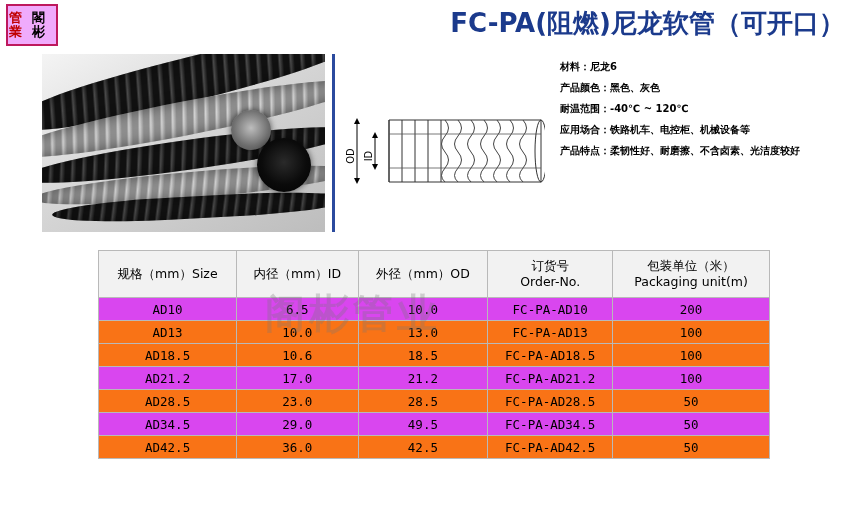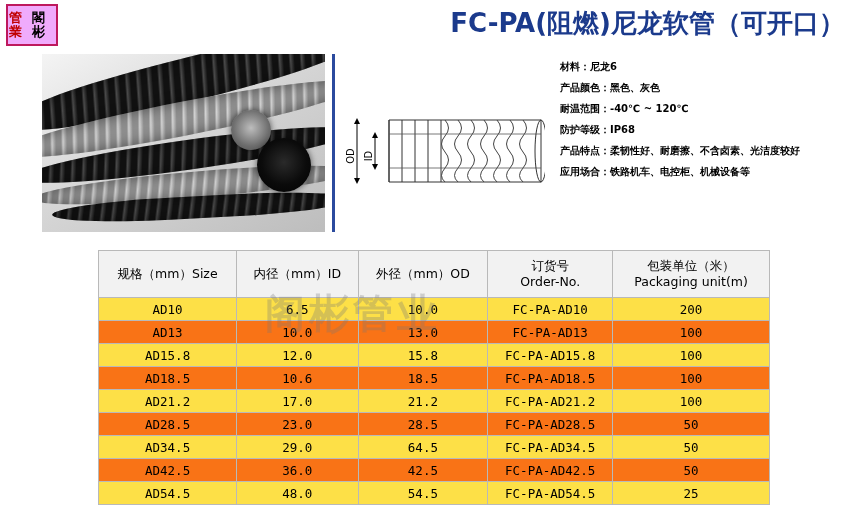--- a/index.html
+++ b/index.html
@@ -162,21 +162,21 @@
     font-weight: normal;
     font-family: "DejaVu Sans", sans-serif;
     font-size: 12.5px;
     line-height: 16px;
   }
   tbody td {
     height: 22px;
     background: #f97316;
   }
   tbody tr.alt td {
-    background: #fde047;
+    background: #d946ef;
   }
 
   
   .watermark {
     position: absolute;
     left: 265px;
     top: 286px;
     font-family: Liberation Sans, sans-serif;
     font-size: 40px;
     font-weight: bold;
@@ -243,23 +243,22 @@
       <path d="M44,28 L196,28" stroke="#555" stroke-width="0.8" fill="none"></path>
       <path d="M44,62 L196,62" stroke="#555" stroke-width="0.8" fill="none"></path>
       <ellipse cx="196" cy="45" rx="6" ry="31" fill="none" stroke="#333" stroke-width="1"></ellipse>
     </svg>
   </div>
 
   <div class="specs">
     <div class="spec-row">材料：尼龙6</div>
     <div class="spec-row">产品颜色：黑色、灰色</div>
     <div class="spec-row">耐温范围：-40℃ ~ 120℃</div>
-    <div class="spec-row">防护等级：IP68</div>
+    <div class="spec-row">应用场合：铁路机车、电控柜、机械设备等</div>
     <div class="spec-row">产品特点：柔韧性好、耐磨擦、不含卤素、光洁度较好</div>
-    <div class="spec-row">应用场合：铁路机车、电控柜、机械设备等</div>
   </div>
 </div>
 
 <div class="table-wrap">
   <table>
     <thead>
       <tr>
         <th>
           <div>规格（mm）Size</div>
         </th>
@@ -287,27 +286,20 @@
         <td>FC-PA-AD10</td>
         <td>200</td>
       </tr>
       <tr>
         <td>AD13</td>
         <td>10.0</td>
         <td>13.0</td>
         <td>FC-PA-AD13</td>
         <td>100</td>
       </tr>
-      <tr class="alt">
-        <td>AD15.8</td>
-        <td>12.0</td>
-        <td>15.8</td>
-        <td>FC-PA-AD15.8</td>
-        <td>100</td>
-      </tr>
       <tr>
         <td>AD18.5</td>
         <td>10.6</td>
         <td>18.5</td>
         <td>FC-PA-AD18.5</td>
         <td>100</td>
       </tr>
       <tr class="alt">
         <td>AD21.2</td>
         <td>17.0</td>
@@ -318,35 +310,28 @@
       <tr>
         <td>AD28.5</td>
         <td>23.0</td>
         <td>28.5</td>
         <td>FC-PA-AD28.5</td>
         <td>50</td>
       </tr>
       <tr class="alt">
         <td>AD34.5</td>
         <td>29.0</td>
-        <td>64.5</td>
+        <td>49.5</td>
         <td>FC-PA-AD34.5</td>
         <td>50</td>
       </tr>
       <tr>
         <td>AD42.5</td>
         <td>36.0</td>
         <td>42.5</td>
         <td>FC-PA-AD42.5</td>
         <td>50</td>
       </tr>
-      <tr class="alt">
-        <td>AD54.5</td>
-        <td>48.0</td>
-        <td>54.5</td>
-        <td>FC-PA-AD54.5</td>
-        <td>25</td>
-      </tr>
     </tbody>
   </table>
 </div>
 
 <div class="watermark">阁彬管业</div>
 
 </body></html>

